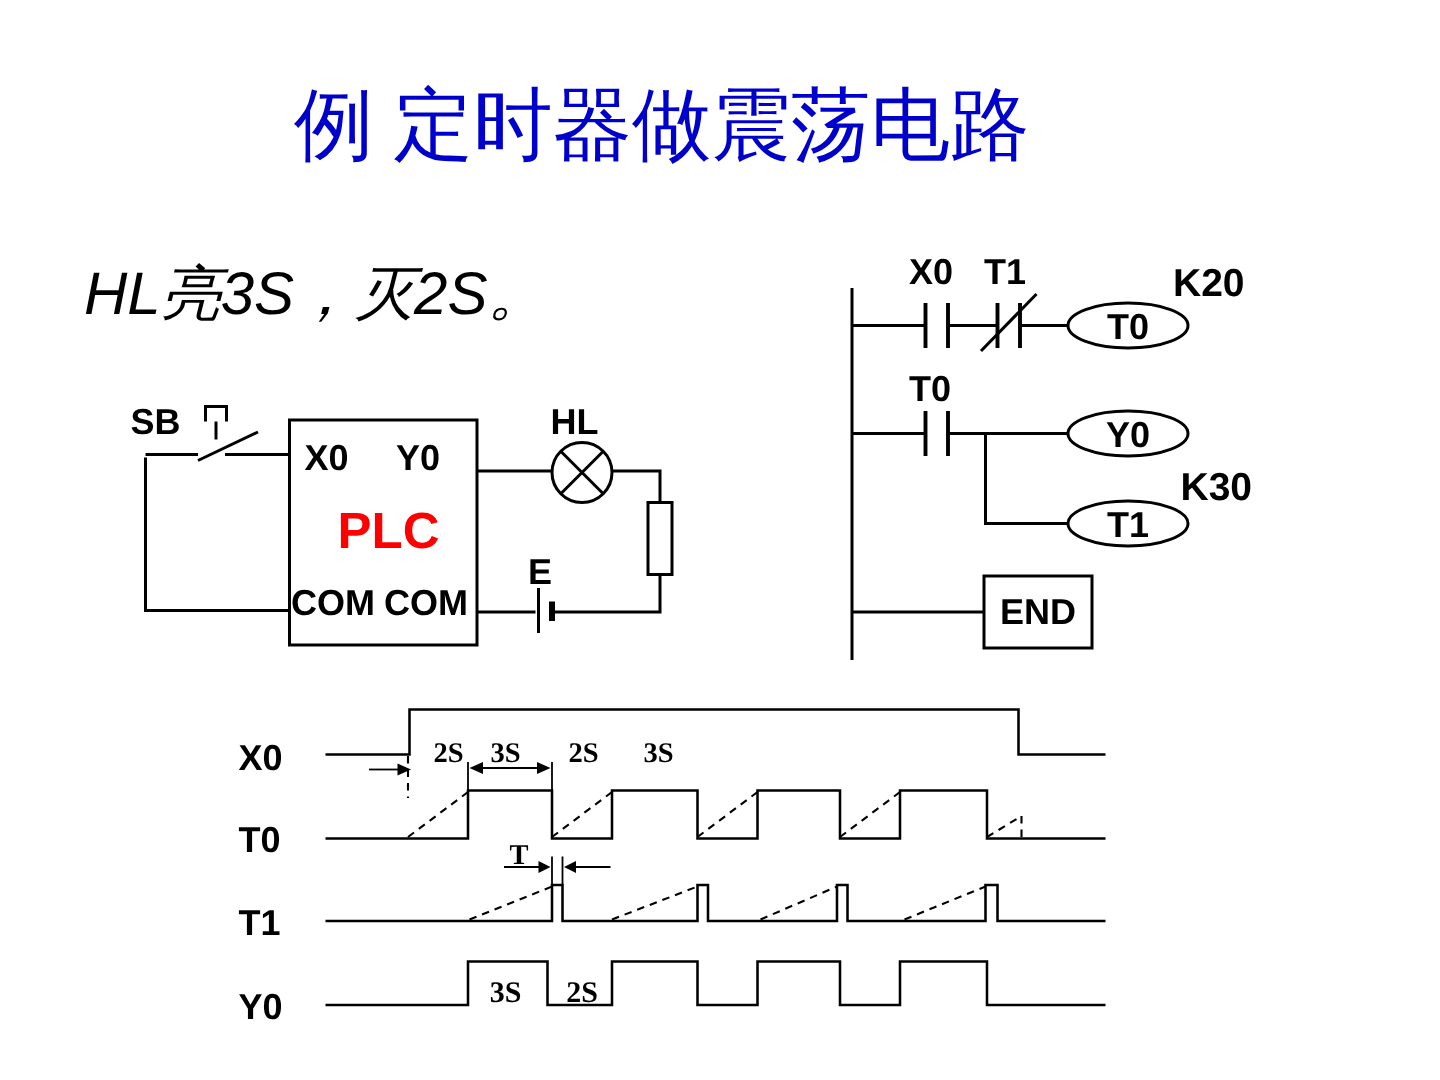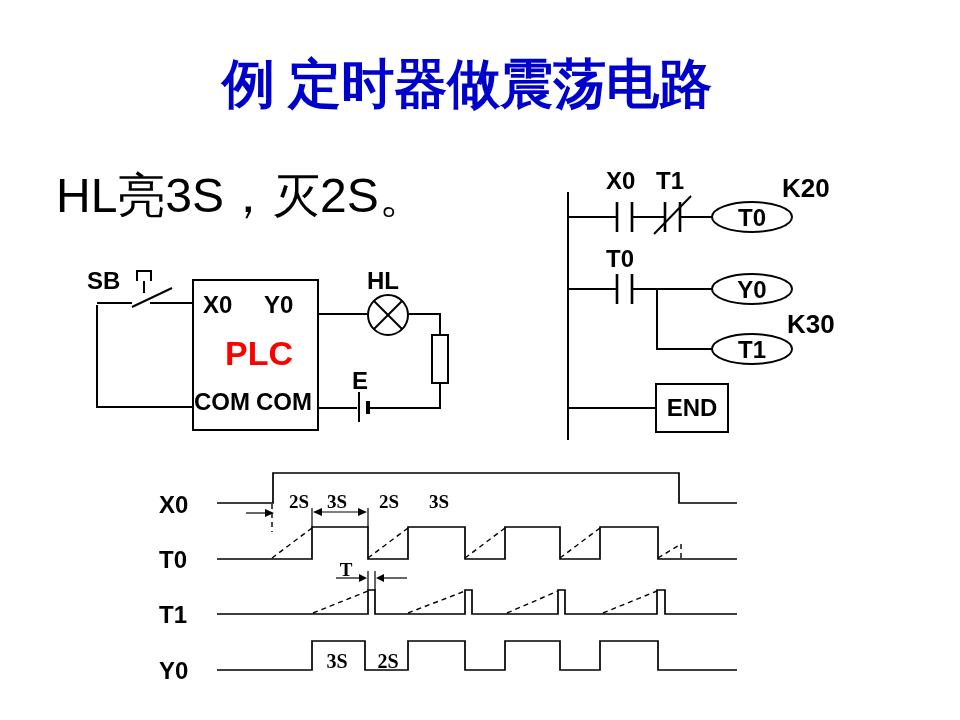--- a/index.html
+++ b/index.html
@@ -1,21 +1,21 @@
 <!DOCTYPE html>
 <html style="--title_blue: #0000CC; --ink: #000000; --plc_red: #FF0000;"><head>
 <meta charset="utf-8">
 <style>
   html,body{margin:0;padding:0;}
   body{width:960px;height:720px;background:#ffffff;position:relative;overflow:hidden;
        font-family:"Liberation Sans",sans-serif;}
   .title{position:absolute;left:196px;top:52px;font-family:"Liberation Serif",serif;
-         font-size:53px;line-height:64px;color:var(--title_blue);white-space:pre;font-weight:bold;margin-left:26px;}
+         font-size:53px;line-height:64px;color:var(--title_blue);white-space:pre;font-weight:normal;}
   .subtitle{position:absolute;left:56px;top:172px;font-family:"Liberation Sans",sans-serif;
-         font-size:48px;line-height:48px;color:var(--ink);white-space:pre;}
+         font-size:40px;line-height:48px;color:var(--ink);white-space:pre;font-style:italic;}
   svg{position:absolute;left:0;top:0;}
   svg text{fill:var(--ink);}
   .t24{font:bold 24px "Liberation Sans",sans-serif;}
   .t26{font:bold 26px "Liberation Sans",sans-serif;}
   .t34{font:bold 34px "Liberation Sans",sans-serif;fill:var(--plc_red);}
   .ts19{font:bold 19px "Liberation Serif",serif;}
   .ts20{font:bold 20px "Liberation Serif",serif;}
   .ln{stroke:var(--ink);fill:none;stroke-width:2;}
   .wv{stroke:var(--ink);fill:none;stroke-width:1.7;}
   .dash{stroke:var(--ink);fill:none;stroke-width:1.4;stroke-dasharray:5 4;}

